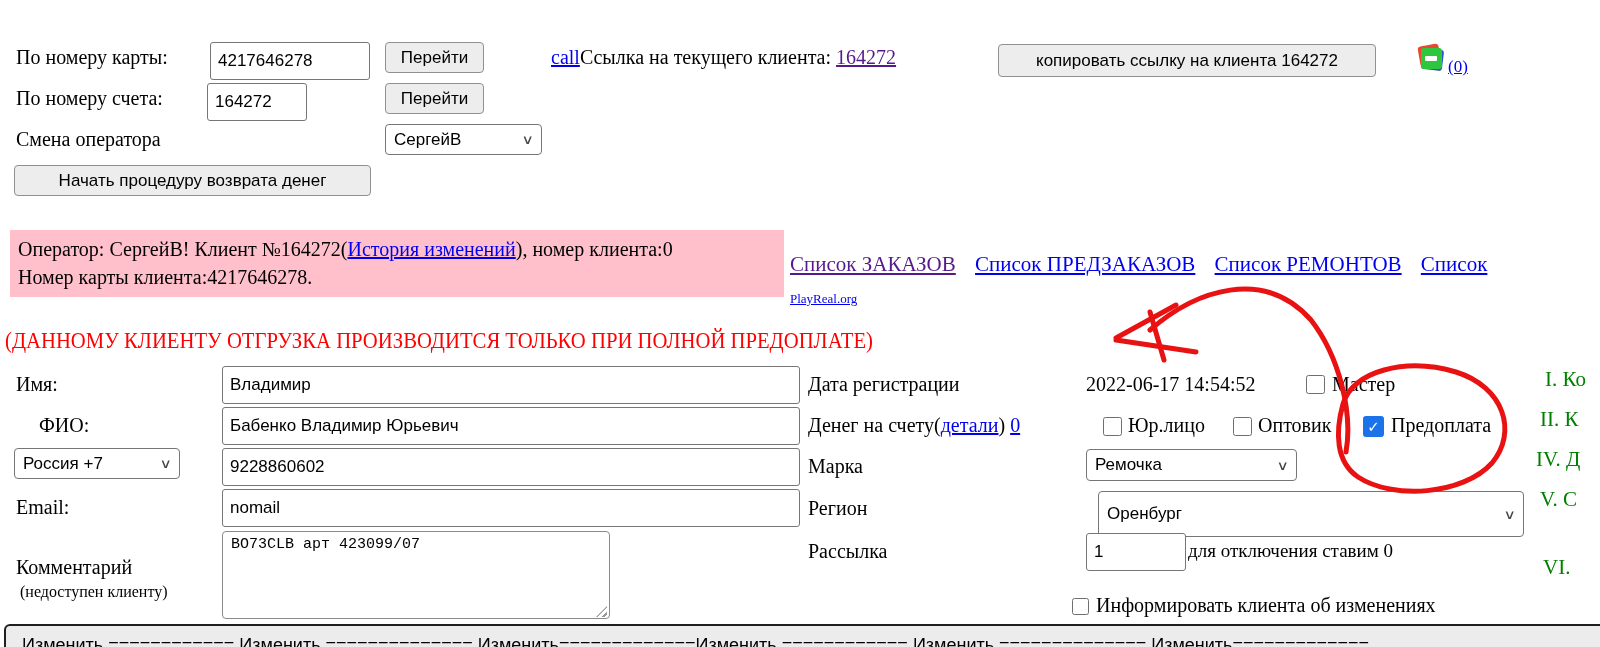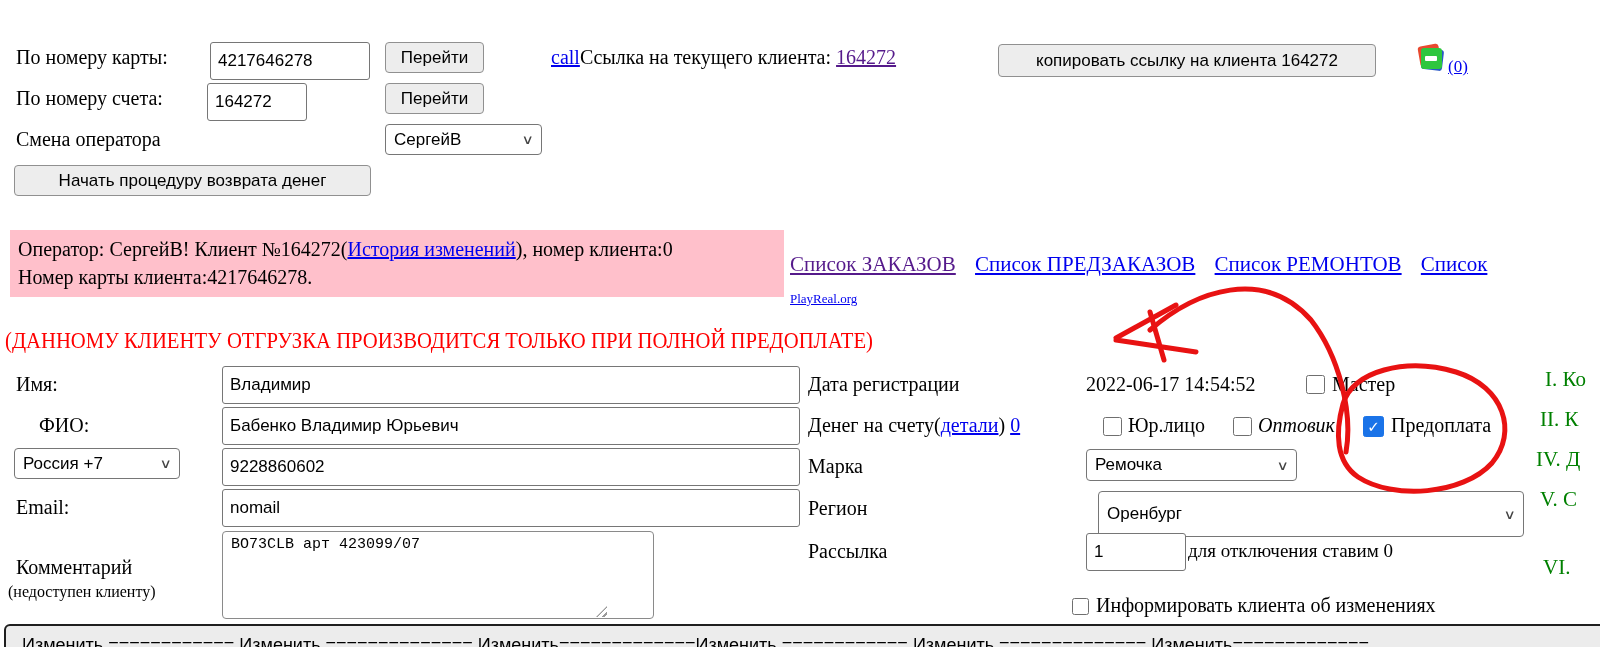--- a/index.html
+++ b/index.html
@@ -24,21 +24,21 @@
   .cb.checked::after{content:"✓";position:absolute;left:0;top:0;width:100%;height:100%;
       color:#fff;font-family:"DejaVu Sans",sans-serif;font-size:15px;font-weight:bold;
       display:flex;align-items:center;justify-content:center;}
   .pinkbox{position:absolute;left:10px;top:230px;width:758px;background:#ffc0cb;
       padding:5px 8px;line-height:1.42;font-size:20px;}
   .warning{position:absolute;left:5px;top:328px;color:#ff0000;font-size:23px;white-space:nowrap;
       transform:scaleX(0.90);transform-origin:left center;}
   .navlinks{position:absolute;left:790px;top:252px;font-size:21px;white-space:nowrap;}
   .navlinks a{margin-right:14px;}
   .green-item{position:absolute;color:#008000;font-size:21px;white-space:nowrap;cursor:pointer;}
-  .ta{position:absolute;left:222px;top:531px;width:432px;height:88px;border:1.7px solid #8a8a8a;
+  .ta{position:absolute;left:222px;top:531px;width:388px;height:88px;border:1.7px solid #8a8a8a;
       border-radius:4px;background:#fff;font-family:"Liberation Mono","DejaVu Sans Mono",monospace;
       font-size:15px;padding:4px 8px;box-sizing:border-box;resize:none;overflow:hidden;}
   .ta-grip{position:absolute;left:596px;top:606px;width:11px;height:11px;
       background:repeating-linear-gradient(135deg,transparent 0 3px,#999 3px 4.5px);
       clip-path:polygon(100% 0,100% 100%,0 100%);}
   .bottom-btn{position:absolute;left:4px;top:624px;width:1660px;height:42px;background:#ececec;
       border:2px solid #1f1f1f;border-radius:6px;font-family:"Liberation Sans",sans-serif;
       font-size:18px;color:#000;text-align:left;padding:7px 16px;white-space:nowrap;overflow:hidden;
       box-sizing:border-box;cursor:pointer;}
   .stack-icon{position:absolute;left:1418px;top:45px;width:28px;height:28px;cursor:pointer;}
@@ -106,36 +106,36 @@
 
   <div class="sel" style="left:14px;top:448px;width:166px;height:31px;">
     <span>Россия +7</span>
   </div>
   <input class="inp" style="left: 222px; top: 448px; width: 578px; height: 31px;" value="9228860602">
 
   <div class="abs lbl" style="left:16px;top:496px;">Email:</div>
   <input class="inp" style="left: 222px; top: 489px; width: 578px; height: 31px;" value="nomail">
 
   <div class="abs lbl" style="left:16px;top:556px;">Комментарий</div>
-  <div class="abs lbl" style="left:8px;top:583px;font-size:16px;">(недоступен клиенту)</div>
+  <div class="abs lbl" style="left:20px;top:583px;font-size:16px;">(недоступен клиенту)</div>
   <textarea class="ta" style="">BO73CLB арт 423099/07</textarea>
   <div class="ta-grip"></div>
 
   <div class="abs lbl" style="left:808px;top:373px;">Дата регистрации</div>
   <div class="abs lbl" style="left:1086px;top:373px;">2022-06-17 14:54:52</div>
   <div class="cb" style="left:1306px;top:375px;"></div>
   <div class="abs lbl" style="left:1332px;top:373px;">Мастер</div>
 
   <span class="abs lbl" style="left:808px;top:414px;">
     <span>Денег на счету(</span><a class="lnk">детали</a><span>)</span> <a class="lnk">0</a>
   </span>
   <div class="cb" style="left:1103px;top:417px;"></div>
   <div class="abs lbl" style="left:1128px;top:414px;">Юр.лицо</div>
   <div class="cb" style="left:1233px;top:417px;"></div>
-  <div class="abs lbl" style="left:1258px;top:414px;font-style:italic;">Оптовик</div>
+  <div class="abs lbl" style="left:1258px;top:414px;">Оптовик</div>
   <div class="cb checked" style="left:1363px;top:416px;width:21px;height:21px;"></div>
   <div class="abs lbl" style="left:1391px;top:414px;">Предоплата</div>
 
   <div class="abs lbl" style="left:808px;top:455px;">Марка</div>
   <div class="sel" style="left:1086px;top:449px;width:211px;height:32px;">
     <span>Ремочка</span>
   </div>
 
   <div class="abs lbl" style="left:808px;top:497px;">Регион</div>
   <div class="sel" style="left:1098px;top:491px;width:426px;height:46px;">

